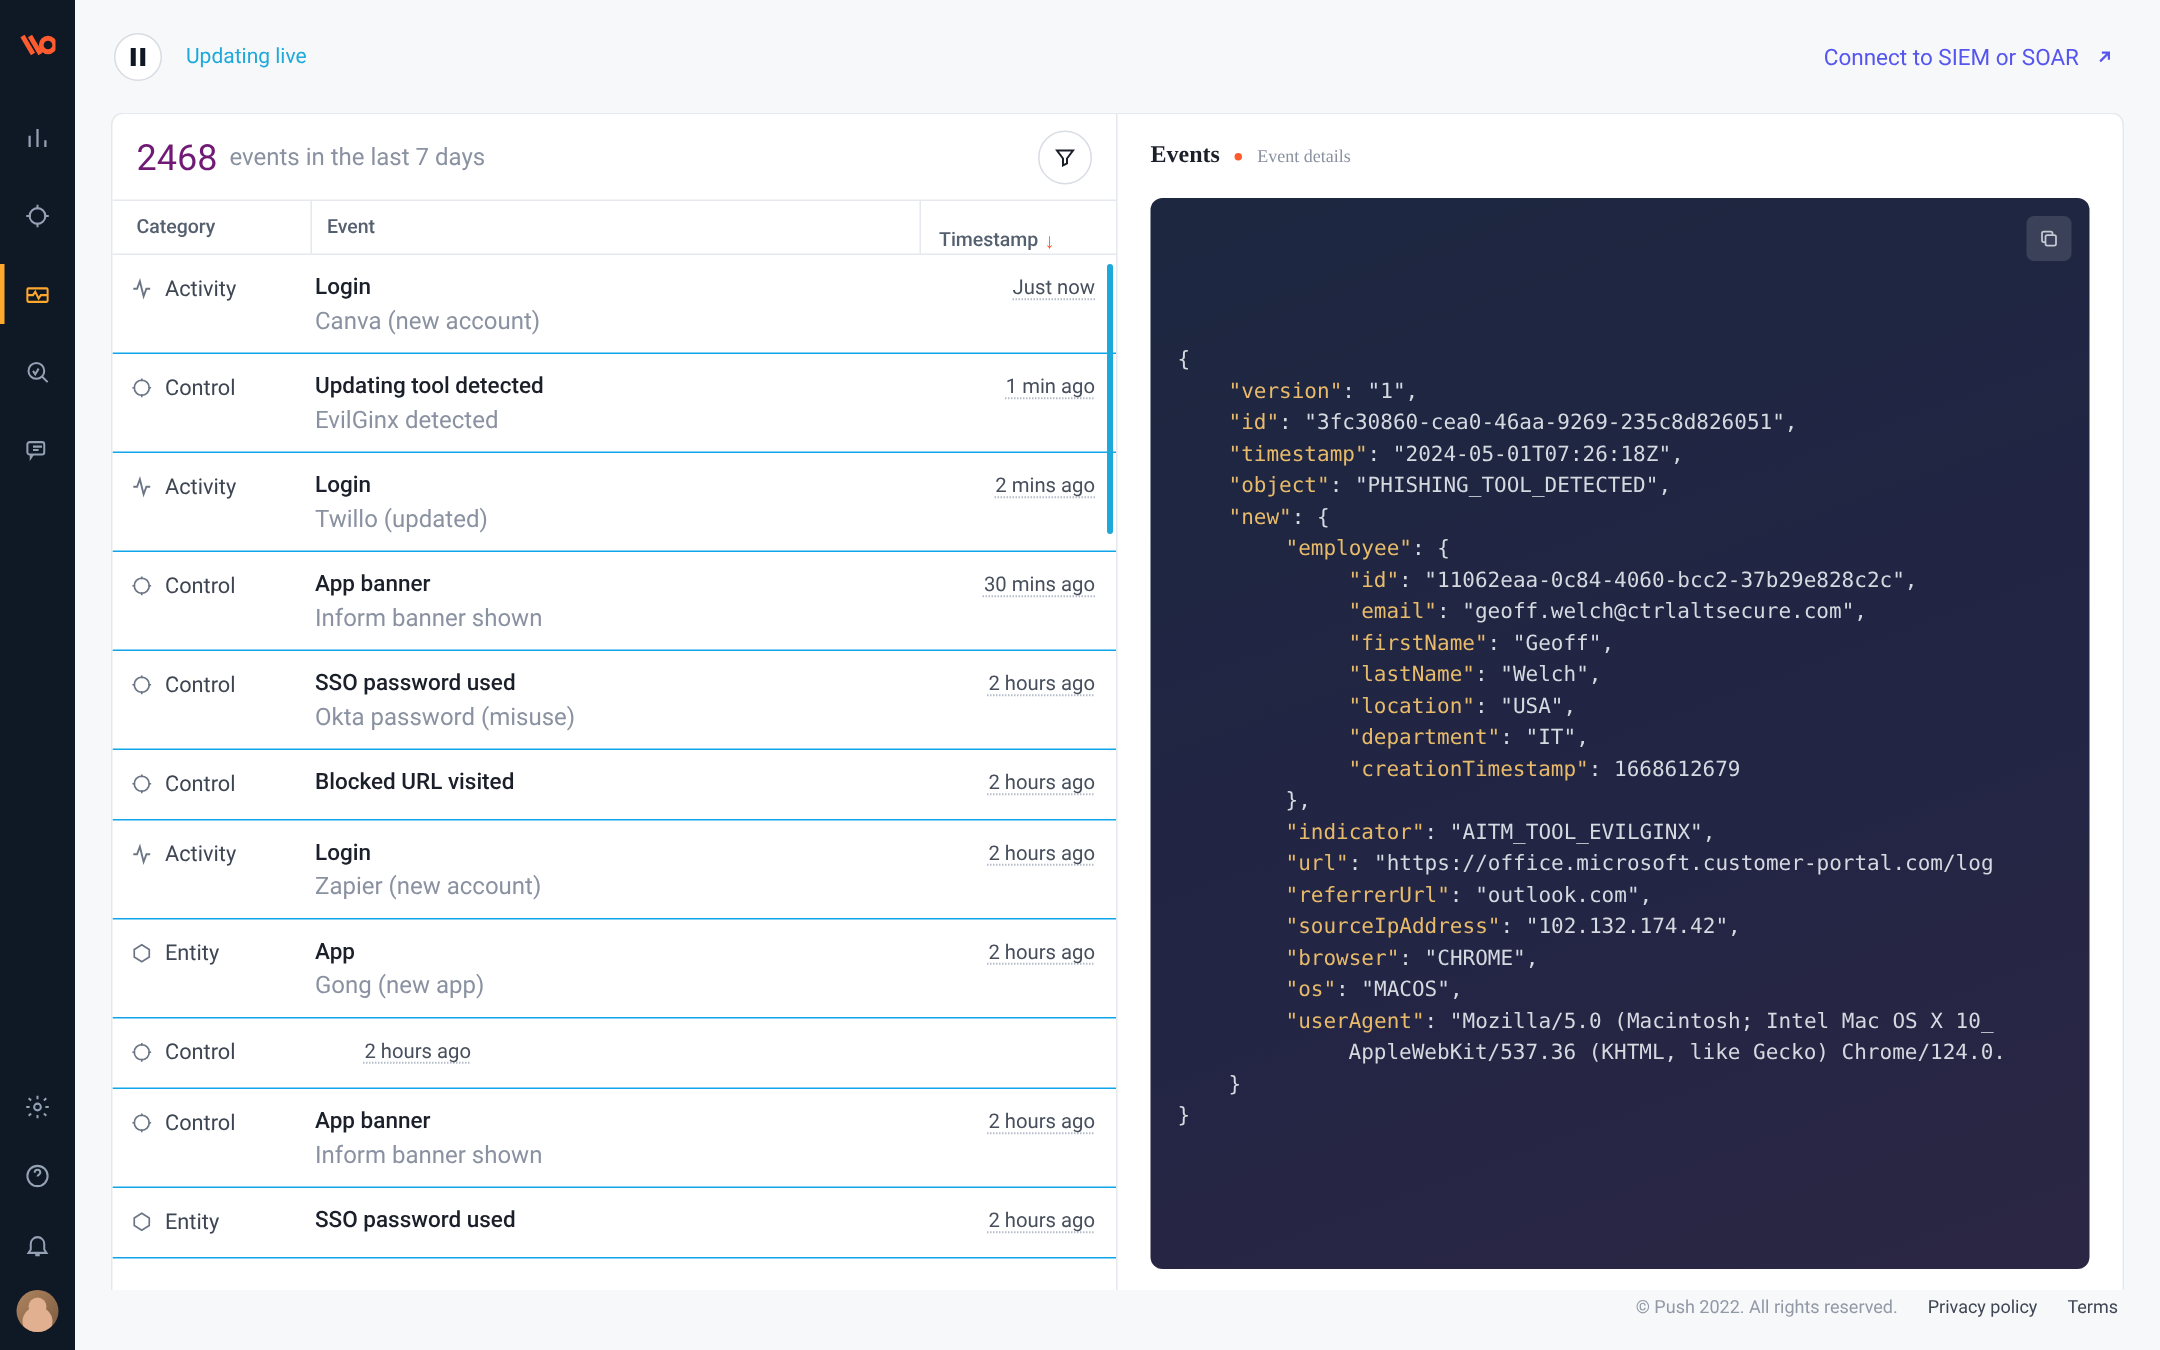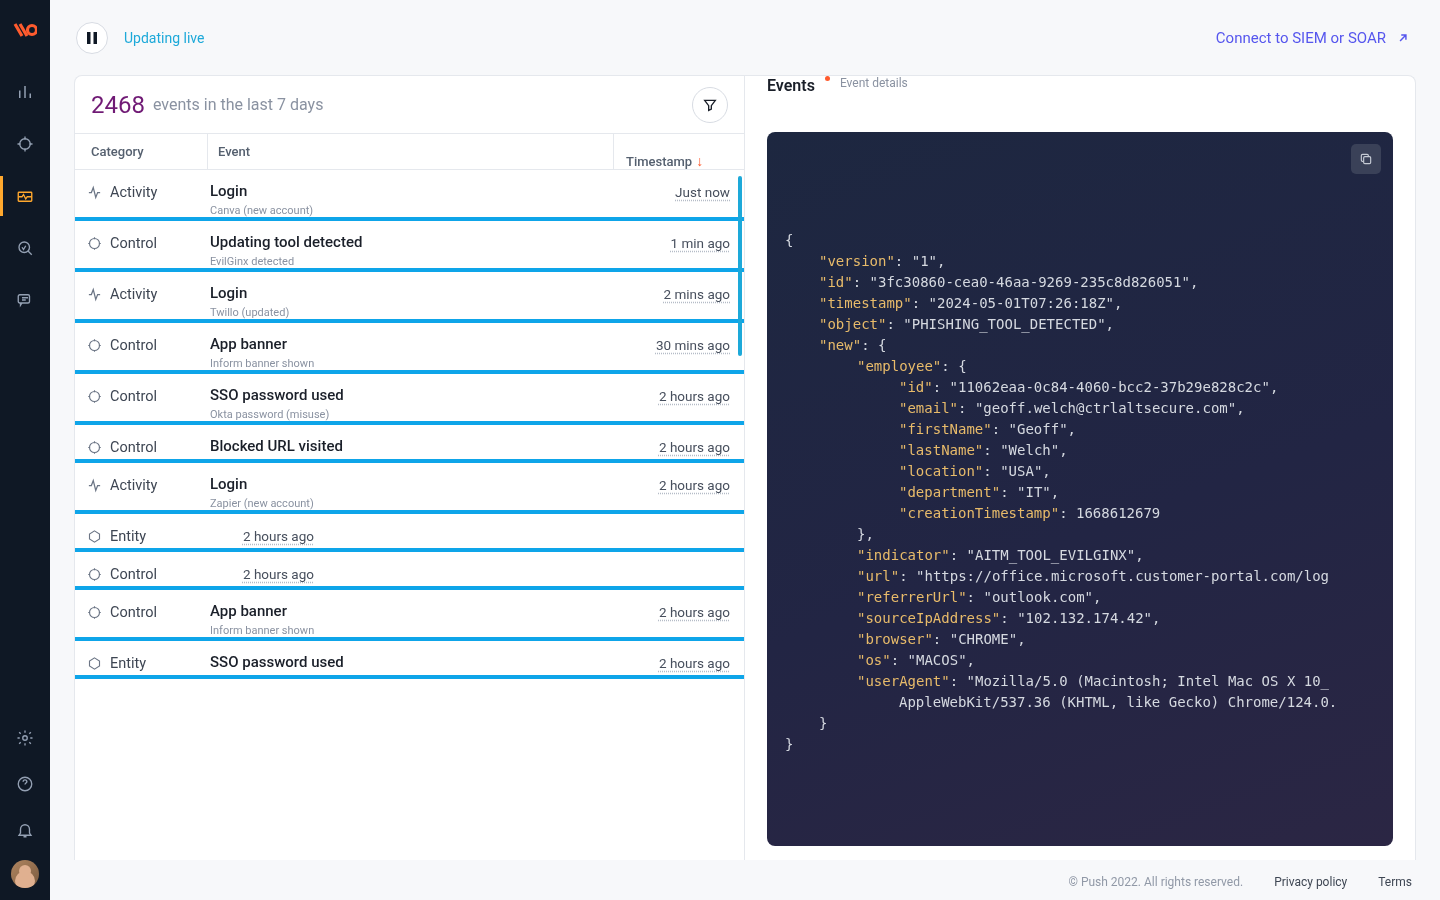--- a/index.html
+++ b/index.html
@@ -37,48 +37,48 @@
 .filter-btn svg { width: 16px; height: 16px; color:#1A1F29;}
 
 .col-headers { height: 36px; display:flex; align-items:flex-end; padding: 0 14px; border-bottom: 1px solid #E5E8ED; font-size: 13px; color:#55606F; font-weight:500;}
 .col-cat { width: 119px; padding-left: 2px; border-right:1px solid #E5E8ED; height:100%; display:flex; align-items:center;}
 .col-ev { flex:1; padding-left:10px; border-right:1px solid #E5E8ED; height:100%; display:flex; align-items:center;}
 .col-ts { width: 116px; padding-left:12px; display:flex; align-items:center; gap:4px;}
 .sort-arrow { color:#FF5B2E; font-size:14px;}
 
 .rows { flex:1; overflow-y:auto; position:relative; }
 .scroll-indicator { position:absolute; right:2px; top:6px; width:4px; height:180px; background:#1DA9D9; border-radius:2px; }
-.row { display:flex; padding: 12px 14px 0 12px; border-bottom:4px solid #0ea5e9; cursor:pointer;}
+.row { display:flex; padding: 12px 14px 12px 12px; border-bottom:1px solid #0ea5e9; cursor:pointer;}
 .cat-cell { width:123px; display:flex; align-items:flex-start; gap:8px; color:#3E4653; font-size:14.5px; padding-top:2px;}
 .cat-cell svg { width:15px; height:15px; color:#6B7585; flex-shrink:0; margin-top:1px;}
 .ev-cell { flex:1; padding-right:8px;}
 .ev-title { font-size:15px; color:#1A1F29; font-weight:500;}
-.ev-sub { font-size:11px; color:#8A92A1; margin-top:4px;}
+.ev-sub { font-size:16px; color:#8A92A1; margin-top:4px;}
 .ts-cell { width:104px; text-align:right; font-size:13.5px; color:#474F5D; text-decoration:underline dotted #B5BCC7; text-underline-offset:3px; padding-top:2px;}
 
 
 .right-panel { flex:1; display:flex; flex-direction:column; padding: 0 22px 14px 22px; overflow:hidden;}
-.right-header { height: 56px; display:flex; gap:10px;}
+.right-header { height: 56px; display:flex; align-items:center; gap:10px;font-family:Liberation Serif, serif;}
 .bc-root { font-size:16px; font-weight:600; color:#1A1F29;}
 .bc-dot { width:5px; height:5px; border-radius:50%; background:#FF5B2E;}
 .bc-current { font-size:12px; color:#8A92A1;}
 
 .code-block { flex:1; background: linear-gradient(160deg, #1D2740 0%, #222544 55%, #2B2644 100%); border-radius:8px; padding: 56px 18px 18px 18px; position:relative; overflow:hidden; font-family: "SF Mono", Menlo, Consolas, monospace; font-size:14px; line-height:1.5; color:#D5D9E0; white-space:pre; }
 .copy-btn { position:absolute; top:12px; right:12px; width:30px; height:30px; background:#3A4158; border-radius:5px; display:flex; align-items:center; justify-content:center; cursor:pointer;}
 .copy-btn svg{ width:14px; height:14px; color:#C5CAD4;}
 .tok-key{ color:#E8BB6A; }
 .tok-str{ color:#D5D9E0; }
 .tok-num{ color:#D5D9E0; }
 .code-line{ display:block; }
 .indent1{ padding-left:34px;}
 .indent2{ padding-left:72px;}
 .indent3{ padding-left:114px;}
 
 
-.footer { position:absolute; bottom:0; left:50px; right:0; height:36px; display:flex; align-items:center; justify-content:flex-end; padding-right:28px; font-size:12px; color:#9199A7; gap:31px; background:#F7F8FA;}
+.footer { position:absolute; bottom:0; left:50px; right:0; height:36px; display:flex; justify-content:flex-end; padding-right:28px; font-size:12px; color:#9199A7; gap:20px; background:#F7F8FA;}
 .footer a { color:#3E4653; text-decoration:none;}
 </style>
 </head>
 <body>
 
 <div class="sidebar">
   <div class="logo">
     <svg viewBox="0 0 24 24" fill="none" stroke="currentColor" stroke-width="3.2">
         <path d="M2 6 L9 18 M7 6 L14 18"></path>
         <circle cx="19" cy="12" r="4.5"></circle>
@@ -268,20 +268,24 @@
           </div>
           <div class="ts-cell">2 hours ago</div>
         </div>
         <div class="row">
           <div class="cat-cell">
             <span><svg viewBox="0 0 24 24" fill="none" stroke="currentColor" stroke-width="1.8">
                 <path d="M12 3l8 5v8l-8 5-8-5V8l8-5z"></path>
               </svg></span>
             <span>Entity</span>
           </div>
+          <div class="ev-cell">
+            <div class="ev-title">App</div>
+            <div class="ev-sub">Gong (new app)</div>
+          </div>
           <div class="ts-cell">2 hours ago</div>
         </div>
         <div class="row">
           <div class="cat-cell">
             <span><svg viewBox="0 0 24 24" fill="none" stroke="currentColor" stroke-width="1.8">
                 <circle cx="12" cy="12" r="8"></circle>
                 <path d="M12 2v3M12 19v3M2 12h3M19 12h3"></path>
               </svg></span>
             <span>Control</span>
           </div>

